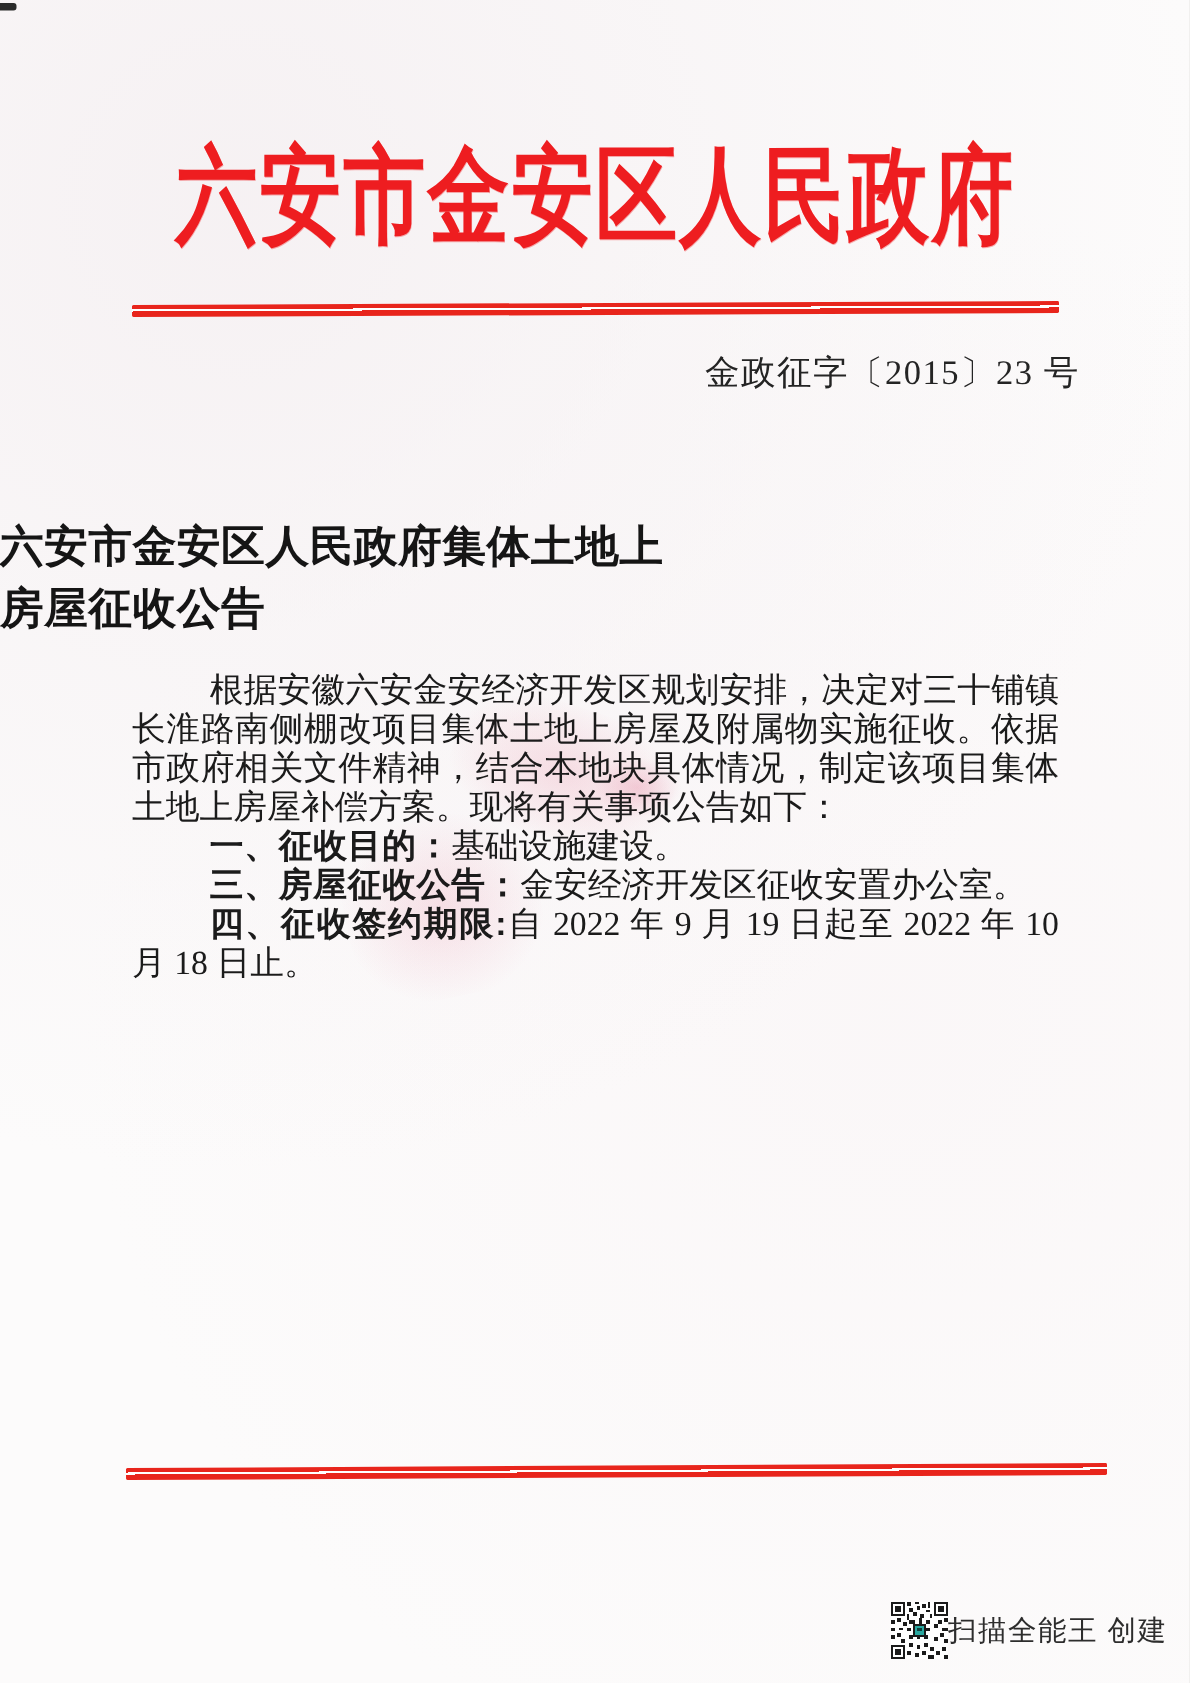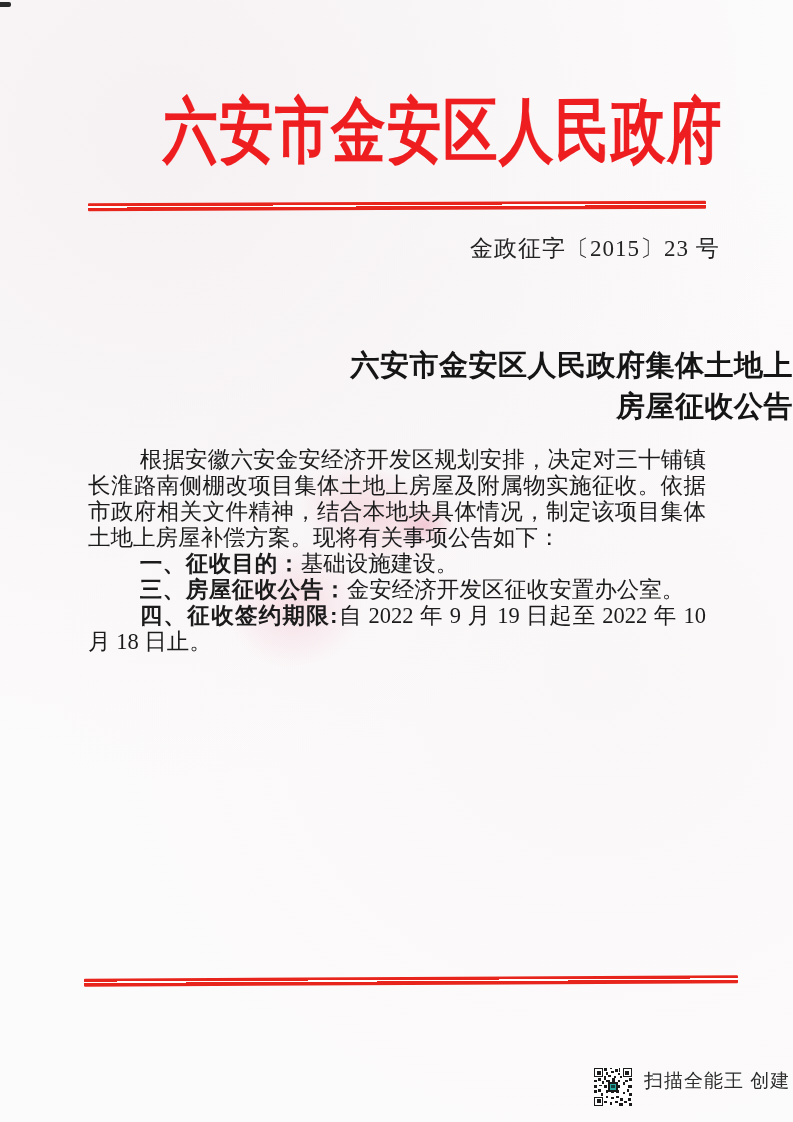--- a/index.html
+++ b/index.html
@@ -16,21 +16,21 @@
     color:#1d1d1d;
   }
   
   .corner-artifact{
     position:absolute;left:0;top:2px;width:11px;height:5px;
     background:#2a2a2a;border-radius:0 2px 2px 0;
   }
   
   .gov-title{
     position:absolute;left:0;right:0;top:84px;
-    text-align:right;white-space:nowrap;
+    text-align:center;white-space:nowrap;
   }
   .gov-title .inner{
     display:inline-block;
     font-size:68px;font-weight:700;letter-spacing:2px;
     transform:scale(.8,1.04);transform-origin:center top;
     color:#ee1d20;
     text-shadow:.5px .5px 0 rgba(238,29,32,.35);
   }
   .red-rule{
     position:absolute;height:8px;
@@ -38,21 +38,21 @@
     border-radius:1px;
   }
   .red-rule.top{left:88px;top:202px;width:618px;transform:rotate(-.25deg);}
   .red-rule.bottom{left:84px;top:977px;width:654px;transform:rotate(-.3deg);}
   .doc-number{
     position:absolute;top:233px;left:470px;
     font-size:23px;letter-spacing:1px;color:#242424;
   }
   .doc-title{
     position:absolute;left:0;right:0;top:345px;
-    text-align:right;
+    text-align:left;
     font-size:29px;font-weight:700;line-height:41px;
     letter-spacing:.5px;color:#151515;
   }
   .body-text{
     position:absolute;left:88px;top:447px;width:618px;
     font-size:22.5px;line-height:26px;
     text-align:justify;text-justify:inter-ideograph;
     color:#1b1b1b;z-index:2;
   }
   .body-text p{margin:0;text-indent:2.3em;}
@@ -66,21 +66,21 @@
     background:radial-gradient(ellipse at center,rgba(225,80,115,.16) 0,rgba(225,80,115,.05) 55%,transparent 75%);
     transform:rotate(18deg);}
   .seal-residue.r2{left:230px;top:545px;width:130px;height:120px;
     background:radial-gradient(ellipse at center,rgba(220,70,110,.14) 0,rgba(220,70,110,.04) 55%,transparent 75%);
     transform:rotate(-12deg);}
   .seal-residue.r3{left:395px;top:505px;width:60px;height:40px;
     background:radial-gradient(ellipse at center,rgba(215,60,105,.20) 0,transparent 70%);}
   
   .scan-footer{
     position:absolute;left:594px;top:1068px;
-    display:flex;gap:12px;z-index:2;
+    display:flex;align-items:center;z-index:2;
   }
   .qr{width:38px;height:38px;display:block;}
   .scan-label{
     font-family:"Liberation Sans","DejaVu Sans",sans-serif;
     font-size:19px;color:#2d2d2d;letter-spacing:1px;white-space:nowrap;
   }
 </style>
 </head>
 <body>
 

